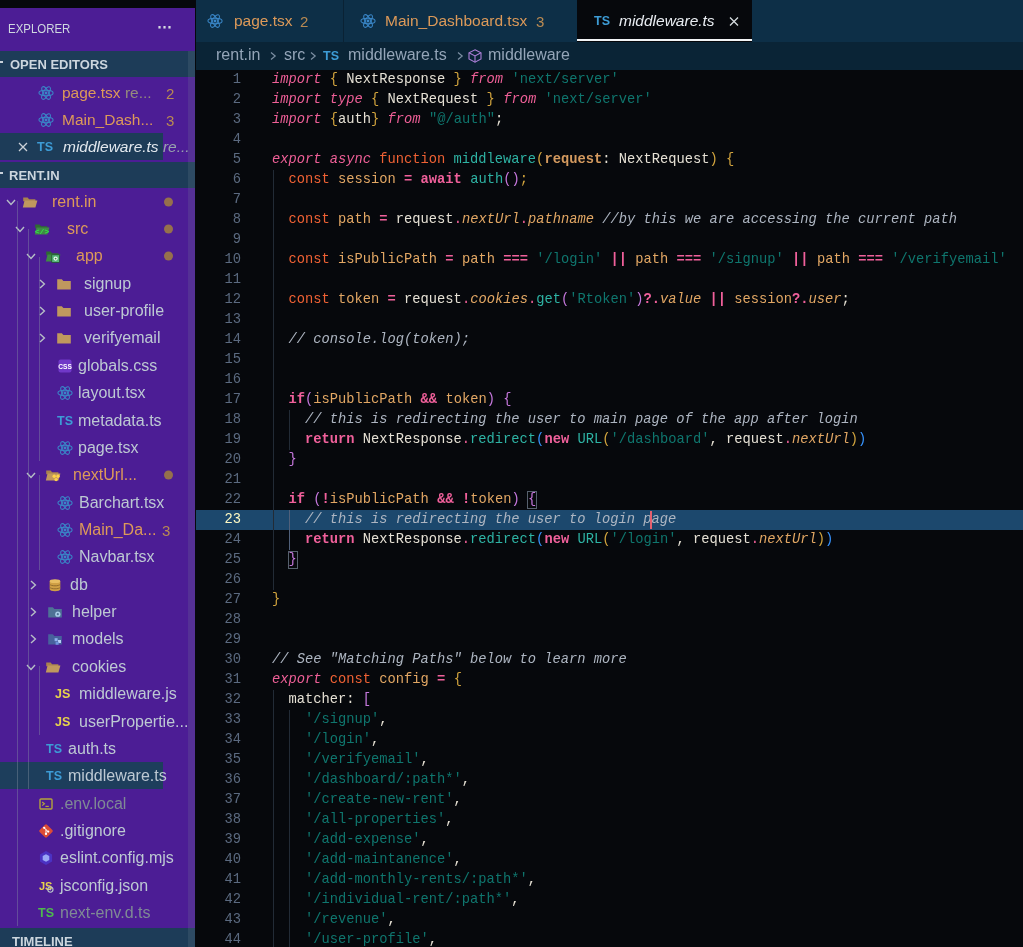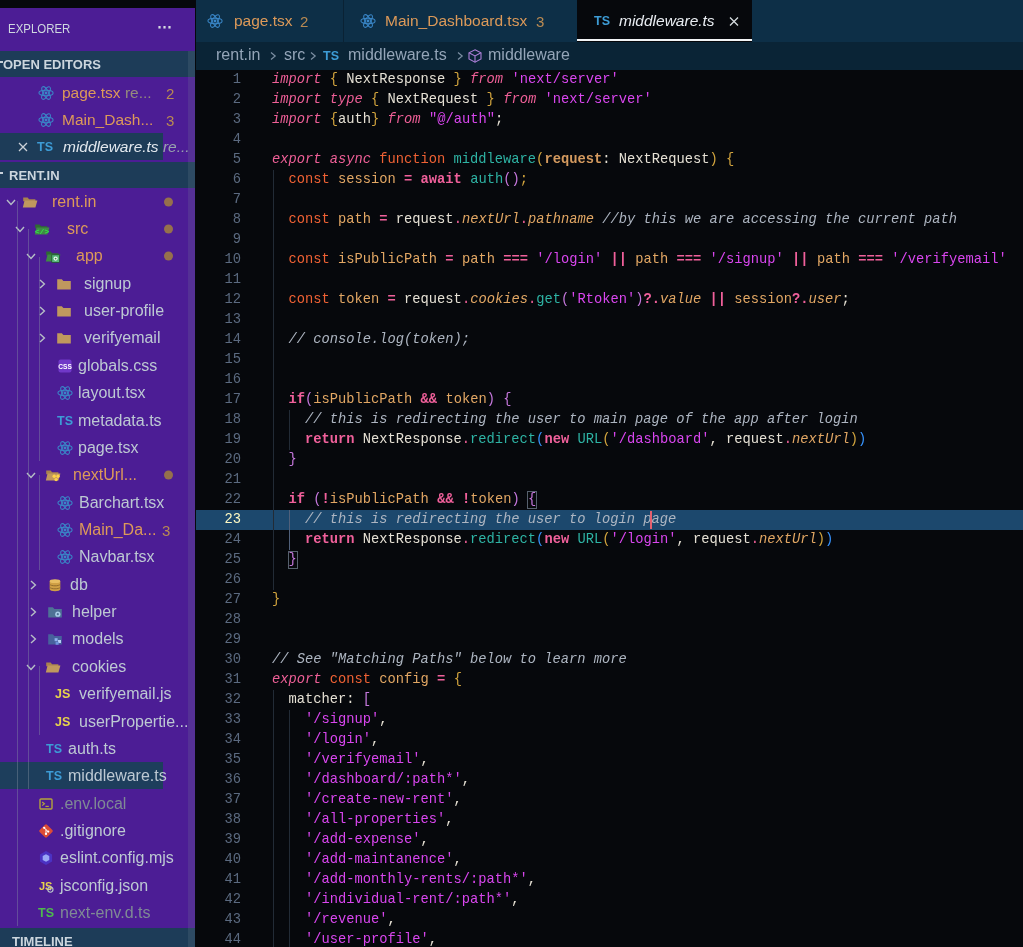--- a/index.html
+++ b/index.html
@@ -26,32 +26,32 @@
 #gutter{position:absolute;left:196px;top:70px;width:45px;text-align:right;
   font:13.75px/20px "Liberation Mono",monospace;color:#5b6a80;white-space:pre}
 .i{color:#ee5f97;font-style:italic}
 .b{color:#f0609b;font-weight:bold}
 .d{color:#ee5f97}
 .o{color:#ef6134}
 .v{color:#e2a764}
 .w{color:#e5e0d4}
 .m{color:#e2a764;font-style:italic}
 .t{color:#2eb3a4}
-.s{color:#d946ef}
+.s{color:#0f766e}
 .c{color:#adb5c1;font-style:italic}
 .g1{color:#d3a53e}
 .g2{color:#c678dd}
 .g3{color:#3794ff}
 .p{color:#d49a5f;font-weight:bold}
 </style></head><body>
 <div id="sidebar">
 <div class="abs" style="left:8px;top:13px;font-size:13px;color:#cfd8df;transform:scaleX(.88);transform-origin:0 50%">EXPLORER</div>
 <div class="abs" style="left:157px;top:10px;font-size:15px;font-weight:bold;color:#d5dbe1;letter-spacing:1px">⋯</div>
 <div class="hdr" style="top:43px;height:26px">
-      <span style="margin-left:3px">OPEN EDITORS</span>
+      <span style="margin-left:10px">OPEN EDITORS</span>
     </div>
 <div class="abs" style="left:0;top:53px;width:3px;height:2px;background:#c8d2da;z-index:5"></div>
 <div class="row" style="top:71px">
       <span class="ic" style="left:38px"><svg width="16" height="16" viewBox="0 0 16 16" style="">
           <ellipse cx="8" cy="8" rx="7.1" ry="2.7" fill="none" stroke="#3a87c8" stroke-width="1.05" transform="rotate(0 8 8)"></ellipse>
           <ellipse cx="8" cy="8" rx="7.1" ry="2.7" fill="none" stroke="#3a87c8" stroke-width="1.05" transform="rotate(60 8 8)"></ellipse>
           <ellipse cx="8" cy="8" rx="7.1" ry="2.7" fill="none" stroke="#3a87c8" stroke-width="1.05" transform="rotate(120 8 8)"></ellipse>
           <circle cx="8" cy="8" r="1.45" fill="#3a87c8"></circle>
         </svg></span>
       <span class="lbl orange" style="left:62px;font-size:15.5px">page.tsx <span style="color:#958b7d">re...</span></span>
@@ -258,21 +258,21 @@
           <path d="M3 5 L7 9.4 L11 5" stroke="#b6bec6" stroke-width="1.4" fill="none"></path>
         </svg></span>
       <span class="ic" style="left:45px"><svg width="16" height="16" viewBox="0 0 16 16" style="">
           <path d="M1.2 3.4 h4.4 l1.5 1.8 h6.3 v2 h-12.2 z" fill="#a9834e"></path>
           <path d="M2.6 6.6 h12.8 l-2 6.9 H0.8 z" fill="#c0985e"></path>
         </svg></span>
       <span class="lbl " style="left:72px">cookies</span>
     </div>
 <div class="row" style="top:672px">
       <span class="ic" style="left:55px"><span style="font:bold 12.5px &quot;Liberation Sans&quot;;color:#e7d34c">JS</span></span>
-      <span class="lbl " style="left:79px">verifyemail.js</span>
+      <span class="lbl " style="left:79px">middleware.js</span>
     </div>
 <div class="row" style="top:700px">
       <span class="ic" style="left:55px"><span style="font:bold 12.5px &quot;Liberation Sans&quot;;color:#e7d34c">JS</span></span>
       <span class="lbl " style="left:79px">userPropertie...</span>
     </div>
 <div class="row" style="top:727px">
       <span class="ic" style="left:46px"><span style="font:bold 12.5px &quot;Liberation Sans&quot;;color:#3d9cd6;letter-spacing:.2px">TS</span></span>
       <span class="lbl " style="left:68px">auth.ts</span>
     </div>
 <div class="row" style="top:754px;background:#1d3e5c">

